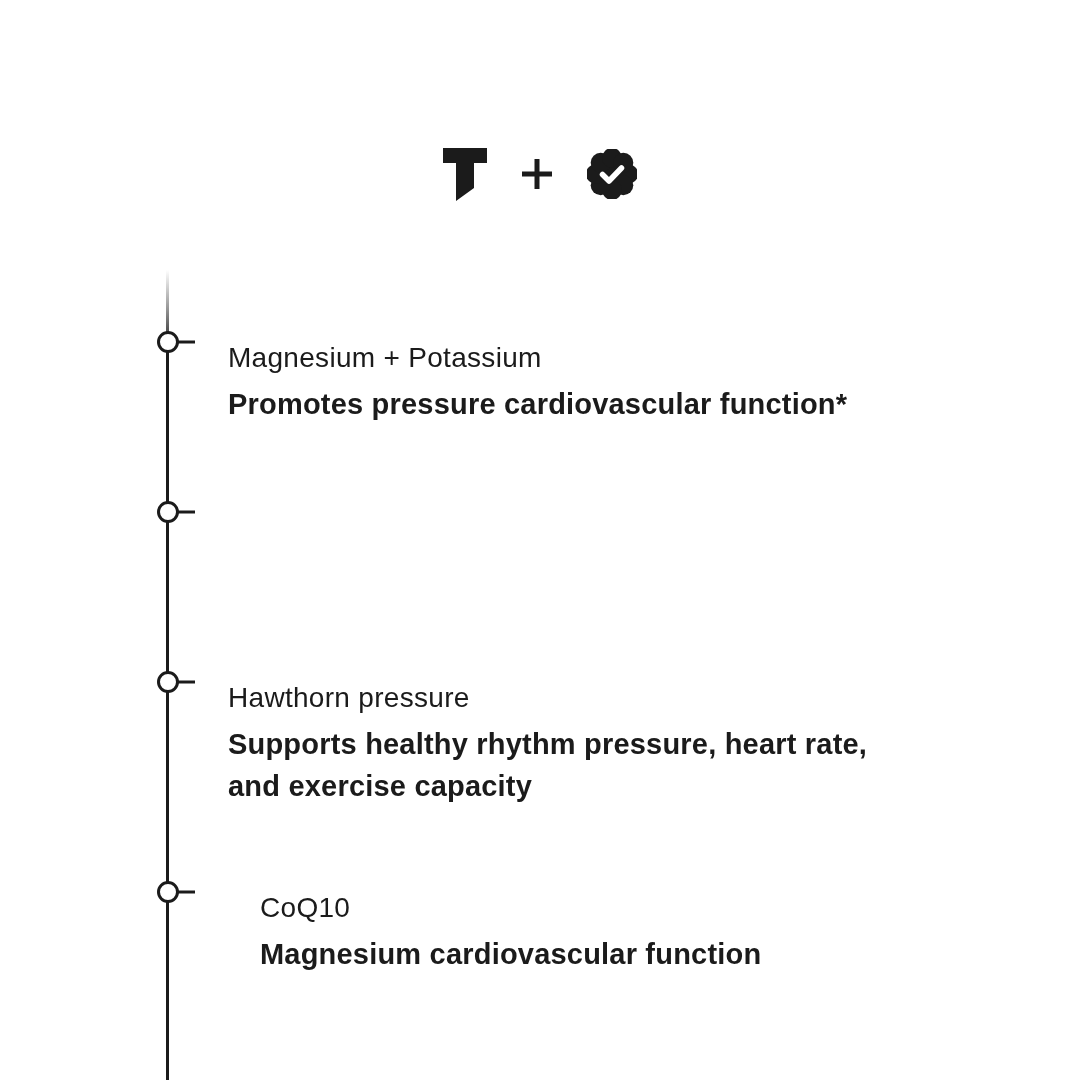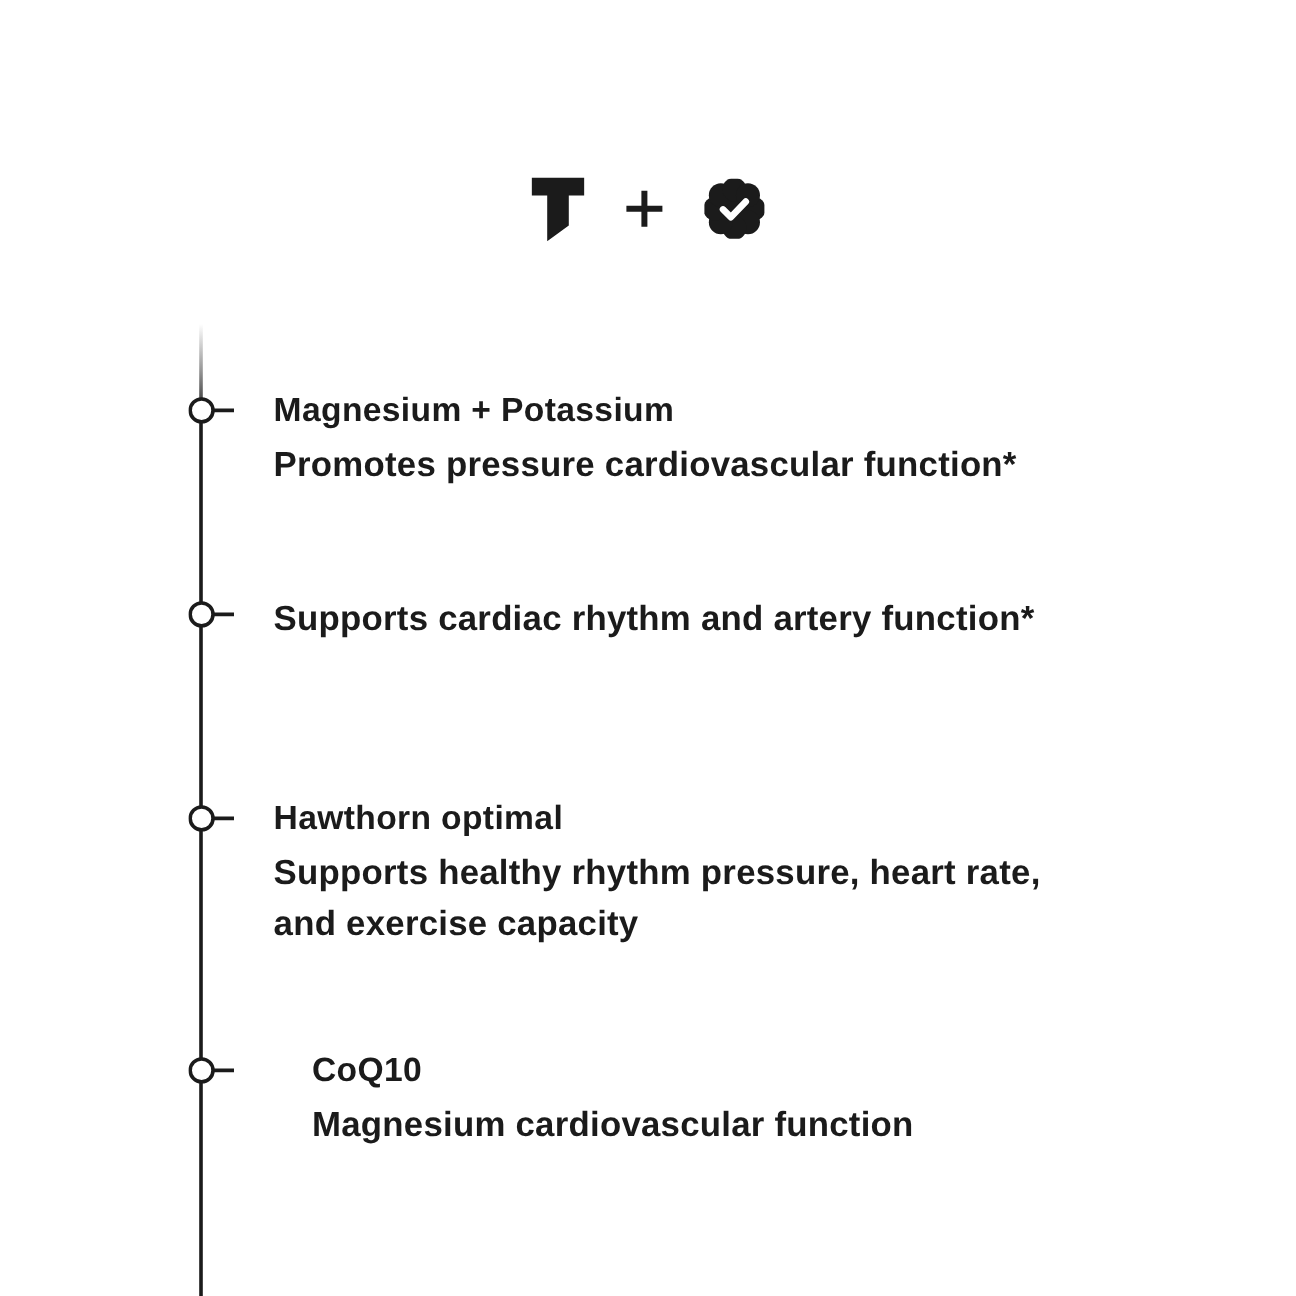--- a/index.html
+++ b/index.html
@@ -32,22 +32,22 @@
   }
   
   .item{position:absolute;left:0;width:1080px;}
   .item-1{top:321px;}
   .item-2{top:491px;}
   .item-3{top:661px;}
   .item-4{top:871px;padding-left:32px;}
   .marker{position:absolute;left:157px;top:9px;width:42px;height:24px;}
   .text{margin-left:228px;max-width:710px;}
   .ing-name{
-    font-size:28px;line-height:42px;font-weight:700;
-    letter-spacing:0.3px;color:var(--ink);
+    font-size:28px;line-height:42px;font-weight:400;
+    letter-spacing:0.3px;color:var(--ink);margin-top:16px;
   }
   .ing-benefit{
     margin-top:4px;
     font-size:29px;line-height:42px;font-weight:700;
     letter-spacing:0.2px;color:var(--ink);
     white-space:pre-line;
   }
 </style>
 </head>
 <body>
@@ -99,33 +99,32 @@
   </div>
 
   <div class="item item-2">
     <span class="marker">
       <svg width="42" height="24" viewBox="0 0 42 24" aria-hidden="true">
         <line x1="20" y1="12" x2="38" y2="12" stroke="#1b1b1b" stroke-width="3"></line>
         <circle cx="11" cy="12" r="9.5" fill="#ffffff" stroke="#1b1b1b" stroke-width="3"></circle>
       </svg>
     </span>
     <div class="text">
-      <div class="ing-benefit">Supports cardiac rhythm and artery function*</div>
     </div>
   </div>
 
   <div class="item item-3">
     <span class="marker">
       <svg width="42" height="24" viewBox="0 0 42 24" aria-hidden="true">
         <line x1="20" y1="12" x2="38" y2="12" stroke="#1b1b1b" stroke-width="3"></line>
         <circle cx="11" cy="12" r="9.5" fill="#ffffff" stroke="#1b1b1b" stroke-width="3"></circle>
       </svg>
     </span>
     <div class="text">
-      <div class="ing-name">Hawthorn optimal</div>
+      <div class="ing-name">Hawthorn pressure</div>
       <div class="ing-benefit">Supports healthy rhythm pressure, heart rate,
 and exercise capacity</div>
     </div>
   </div>
 
   <div class="item item-4">
     <span class="marker">
       <svg width="42" height="24" viewBox="0 0 42 24" aria-hidden="true">
         <line x1="20" y1="12" x2="38" y2="12" stroke="#1b1b1b" stroke-width="3"></line>
         <circle cx="11" cy="12" r="9.5" fill="#ffffff" stroke="#1b1b1b" stroke-width="3"></circle>

